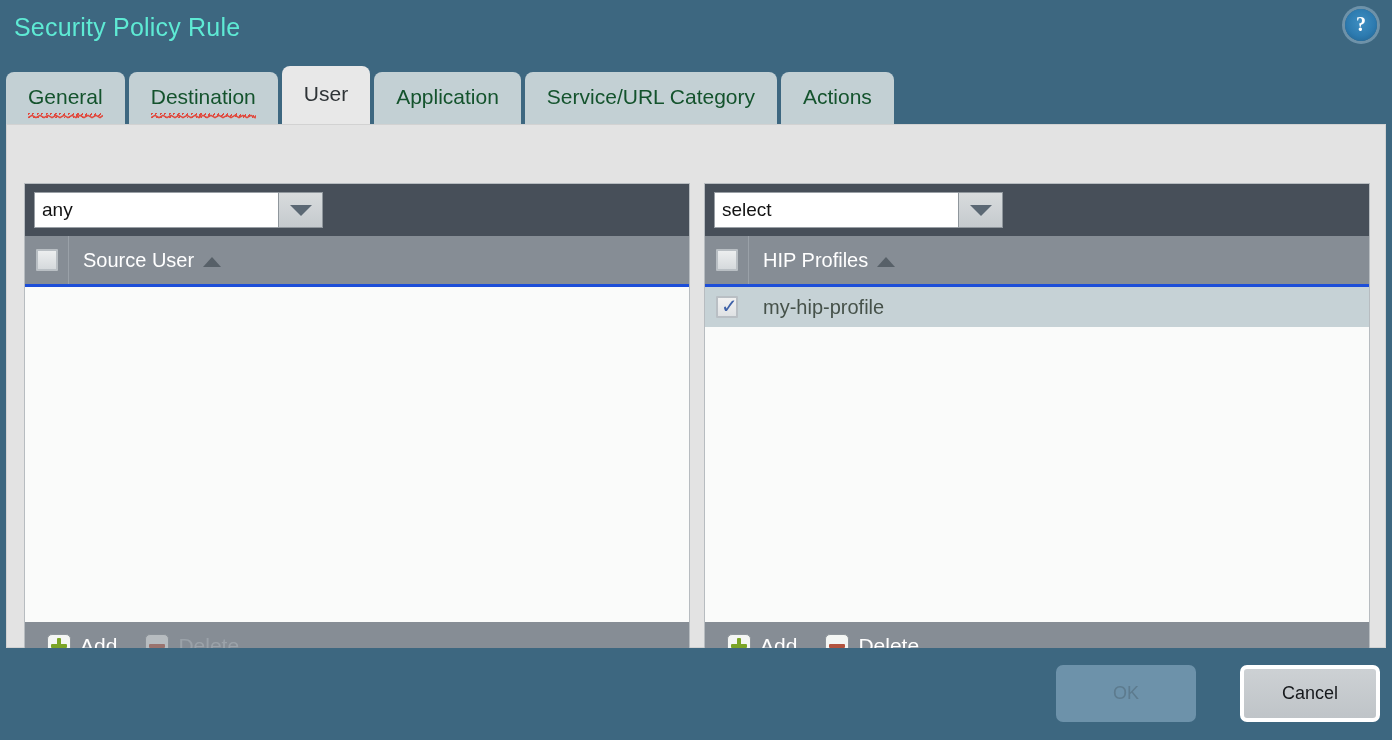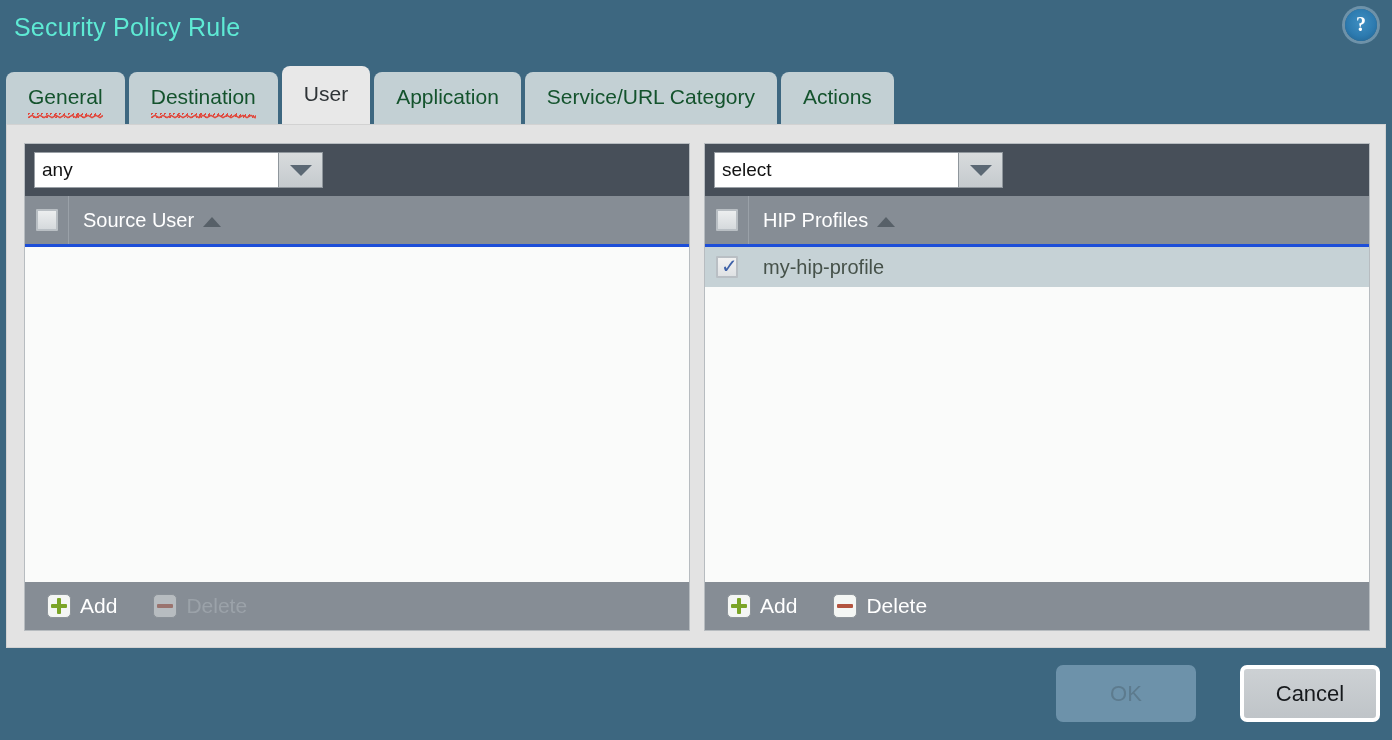--- a/index.html
+++ b/index.html
@@ -147,20 +147,21 @@
 
   .panel {
     width: 666px;
     height: 488px;
     background: #ffffff;
     border: 1px solid #b7bcc0;
     box-sizing: border-box;
     display: flex;
     flex-direction: column;
     overflow: hidden;
+    margin-top: 40px;
   }
 
   
   .panel-toolbar {
     height: 52px;
     background: #474f59;
     display: flex;
     align-items: center;
     padding-left: 9px;
     box-sizing: border-box;
@@ -288,21 +289,21 @@
     white-space: nowrap;
   }
 
   
   .panel-footer {
     height: 48px;
     background: #868d95;
     display: flex;
     align-items: center;
     padding-left: 22px;
-    gap: 36px;
+    gap: 28px;
     flex: 0 0 auto;
     box-sizing: border-box;
   }
   .action {
     display: flex;
     align-items: center;
     gap: 9px;
     cursor: pointer;
     user-select: none;
   }
@@ -339,21 +340,21 @@
     top: 648px;
     width: 1392px;
     height: 92px;
     background: #3d6780;
   }
   .btn {
     position: absolute;
     top: 17px;
     height: 57px;
     border-radius: 7px;
-    font-size: 22px;
+    font-size: 18px;
     display: flex;
     align-items: center;
     justify-content: center;
     box-sizing: border-box;
     cursor: pointer;
   }
   .btn-ok {
     right: 196px;
     width: 140px;
     background: #6d92aa;

